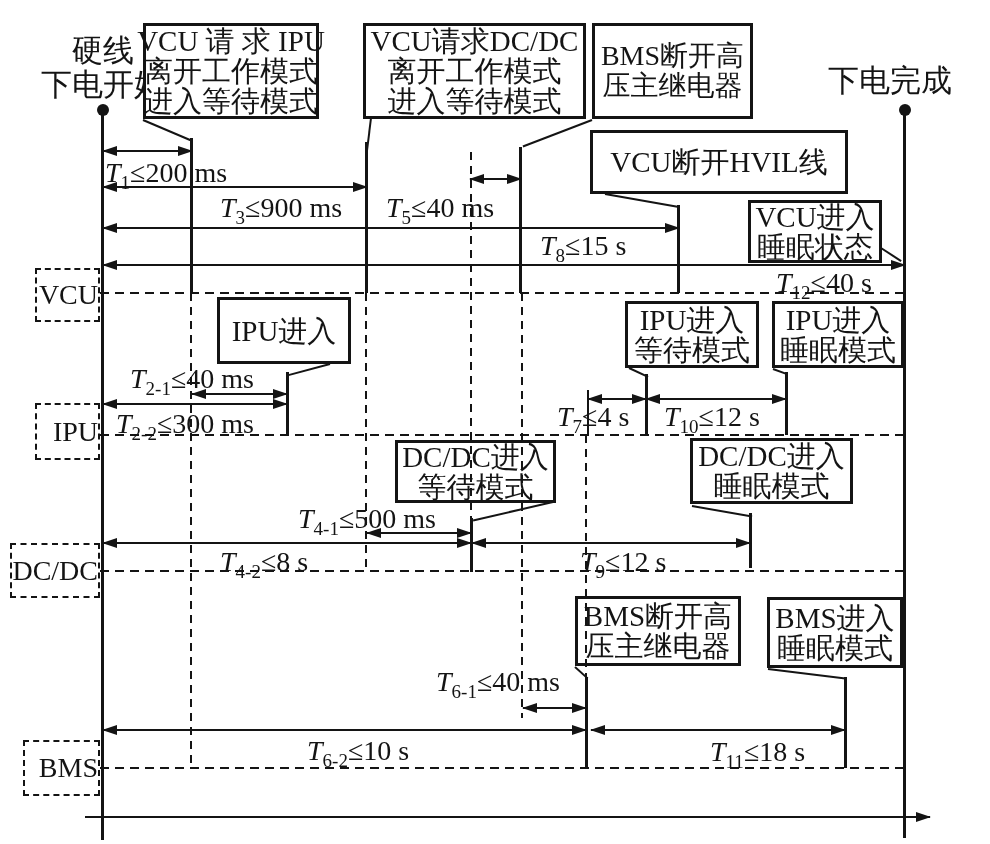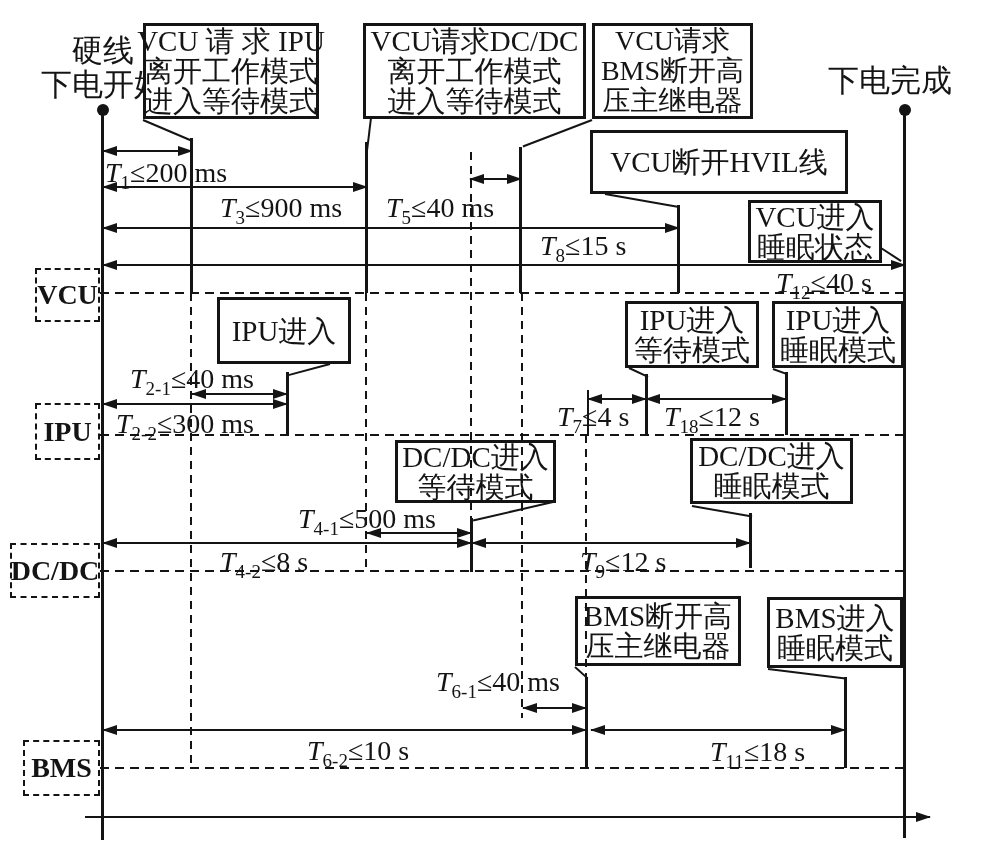--- a/index.html
+++ b/index.html
@@ -22,21 +22,21 @@
       border-top:5px solid transparent;border-bottom:5px solid transparent;
       border-left:15px solid #141414;}
   
   .co{position:absolute;height:0;border-top:2px solid #141414;transform-origin:0 50%;z-index:2;}
   
   .ebox{position:absolute;box-sizing:border-box;border:3px solid #141414;background:#fff;z-index:4;
         display:flex;flex-direction:column;justify-content:center;align-items:center;
         text-align:center;font-size:29px;line-height:30px;white-space:nowrap;}
   
   .rowbox{position:absolute;box-sizing:border-box;border:2px dashed #141414;background:#fff;z-index:2;
-        display:flex;align-items:center;justify-content:center;font-size:28px;font-weight:bold;}
+        display:flex;align-items:center;justify-content:flex-end;font-size:28px;}
   
   .tl{position:absolute;font-size:28px;white-space:nowrap;z-index:5;}
   .tl i{font-style:italic;}
   .tl sub{font-size:19px;}
   .dot{position:absolute;width:12px;height:12px;border-radius:50%;background:#141414;z-index:4;}
   .cap{position:absolute;text-align:center;font-size:31px;line-height:34px;z-index:4;white-space:nowrap;}
 </style>
 </head>
 <body>
 
@@ -124,21 +124,20 @@
     <div>VCU 请 求 IPU</div>
     <div>离开工作模式</div>
     <div>进入等待模式</div>
   </div>
   <div class="ebox" style="left:363px;top:23px;width:223px;height:96px">
     <div>VCU请求DC/DC</div>
     <div>离开工作模式</div>
     <div>进入等待模式</div>
   </div>
   <div class="ebox" style="left:592px;top:23px;width:161px;height:96px;font-size:28px">
-    <div>VCU请求</div>
     <div>BMS断开高</div>
     <div>压主继电器</div>
   </div>
   <div class="ebox" style="left:590px;top:130px;width:258px;height:64px">
     <div>VCU断开HVIL线</div>
   </div>
   <div class="ebox" style="left:748px;top:200px;width:134px;height:63px">
     <div>VCU进入</div>
     <div>睡眠状态</div>
   </div>
@@ -171,21 +170,21 @@
   </div>
 
   <span class="tl" style="left:105px;top:157px"><i>T</i><sub>1</sub><span>≤200 ms</span></span>
   <span class="tl" style="left:220px;top:192px"><i>T</i><sub>3</sub><span>≤900 ms</span></span>
   <span class="tl" style="left:386px;top:192px"><i>T</i><sub>5</sub><span>≤40 ms</span></span>
   <span class="tl" style="left:540px;top:230px"><i>T</i><sub>8</sub><span>≤15 s</span></span>
   <span class="tl" style="left:776px;top:267px"><i>T</i><sub>12</sub><span>≤40 s</span></span>
   <span class="tl" style="left:130px;top:363px"><i>T</i><sub>2-1</sub><span>≤40 ms</span></span>
   <span class="tl" style="left:116px;top:408px"><i>T</i><sub>2-2</sub><span>≤300 ms</span></span>
   <span class="tl" style="left:557px;top:401px"><i>T</i><sub>7</sub><span>≤4 s</span></span>
-  <span class="tl" style="left:664px;top:401px"><i>T</i><sub>18</sub><span>≤12 s</span></span>
+  <span class="tl" style="left:664px;top:401px"><i>T</i><sub>10</sub><span>≤12 s</span></span>
   <span class="tl" style="left:298px;top:503px"><i>T</i><sub>4-1</sub><span>≤500 ms</span></span>
   <span class="tl" style="left:220px;top:546px"><i>T</i><sub>4-2</sub><span>≤8 s</span></span>
   <span class="tl" style="left:580px;top:546px"><i>T</i><sub>9</sub><span>≤12 s</span></span>
   <span class="tl" style="left:436px;top:666px"><i>T</i><sub>6-1</sub><span>≤40 ms</span></span>
   <span class="tl" style="left:307px;top:735px"><i>T</i><sub>6-2</sub><span>≤10 s</span></span>
   <span class="tl" style="left:710px;top:736px"><i>T</i><sub>11</sub><span>≤18 s</span></span>
 
 </div>
 
 </body></html>

